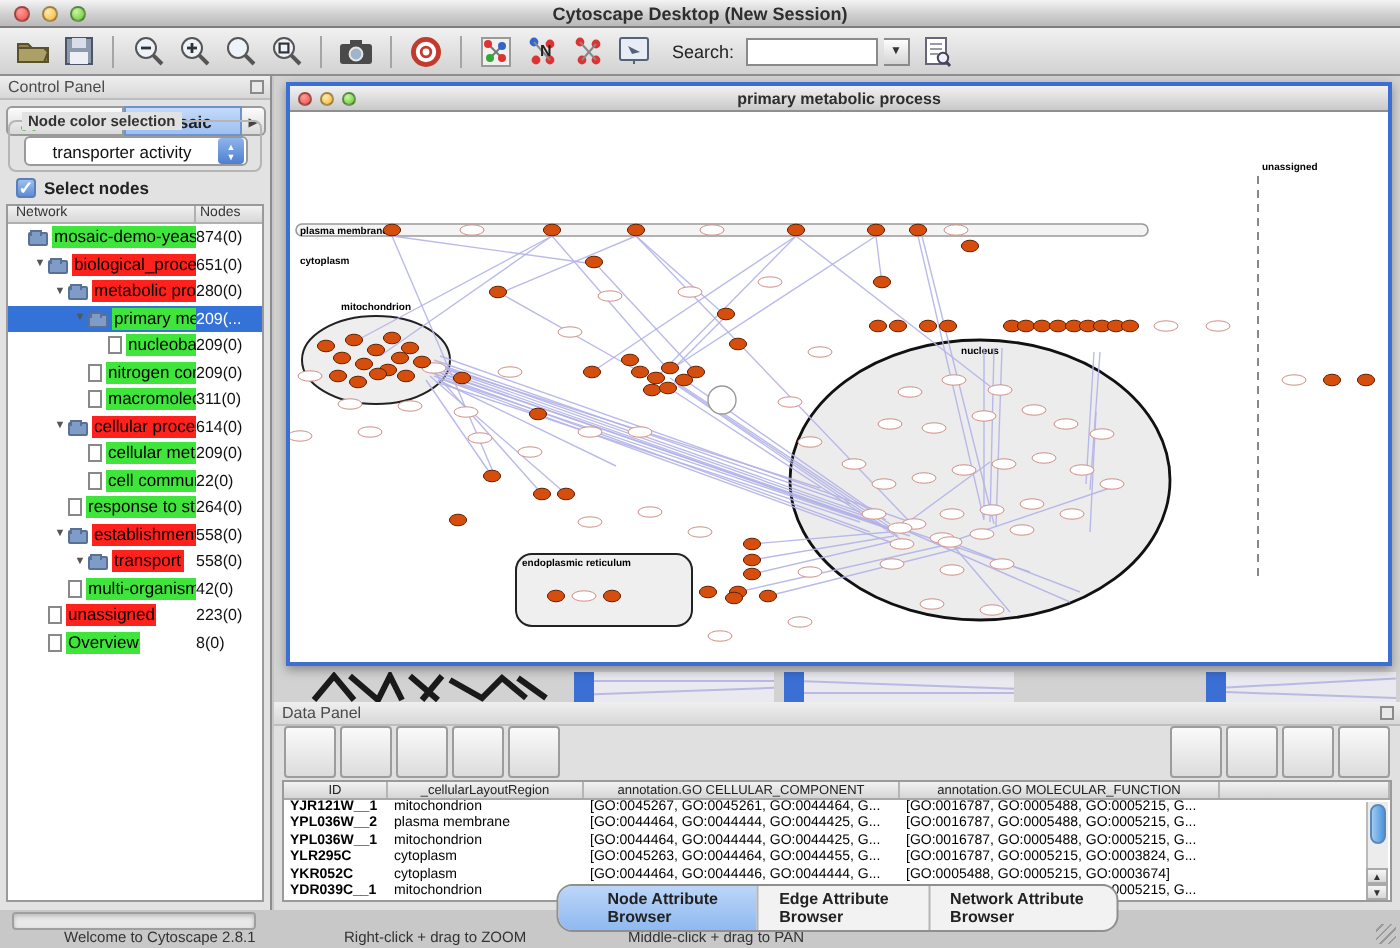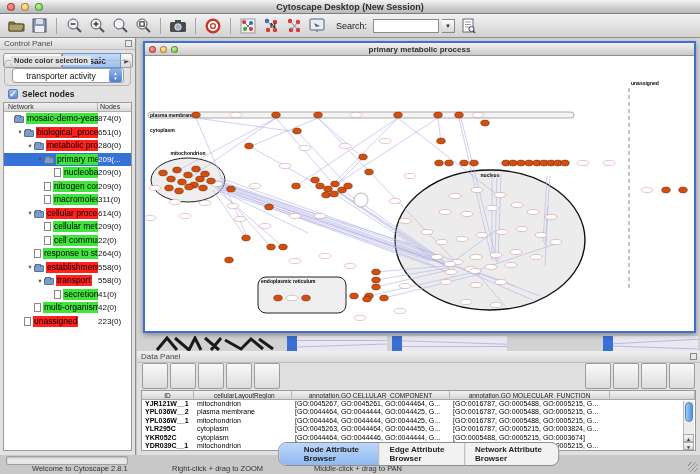--- a/index.html
+++ b/index.html
@@ -396,40 +396,40 @@
             <span class="tspace"></span>
             <span class="tval">558(0)</span>
           </div>
           <div class="trow" style="padding-left: 32px;">
             <span class="tarrow">▼</span>
             <span class="fico folder"></span>
             <span class="tlabel red">transport</span>
             <span class="tspace"></span>
             <span class="tval">558(0)</span>
           </div>
-          <div class="trow" style="padding-left: 42px;">
-            <span class="tarrow"></span>
-            <span class="fico leaf"></span>
-            <span class="tlabel green">secretion</span>
-            <span class="tspace"></span>
-            <span class="tval">41(0)</span>
-          </div>
           <div class="trow" style="padding-left: 22px;">
             <span class="tarrow"></span>
             <span class="fico leaf"></span>
             <span class="tlabel green">multi-organism pro</span>
             <span class="tspace"></span>
             <span class="tval">42(0)</span>
           </div>
           <div class="trow" style="padding-left: 12px;">
             <span class="tarrow"></span>
             <span class="fico leaf"></span>
             <span class="tlabel red">unassigned</span>
             <span class="tspace"></span>
             <span class="tval">223(0)</span>
+          </div>
+          <div class="trow" style="padding-left: 12px;">
+            <span class="tarrow"></span>
+            <span class="fico leaf"></span>
+            <span class="tlabel green">Overview</span>
+            <span class="tspace"></span>
+            <span class="tval">8(0)</span>
           </div>
         </div>
     </div>
   </div>
 
   <div class="desktop">
 
     <div class="strip">
       <svg class="frag-zig" viewBox="0 0 130 15">
         <path d="M2 14 L12 2 L22 14 M20 2 L34 14 L40 2 L46 14 M50 2 L64 14 M66 2 L56 14 M70 4 L86 13 L96 3 L108 13 M104 3 L118 13" stroke="#1a1a1a" stroke-width="3" fill="none"></path>

